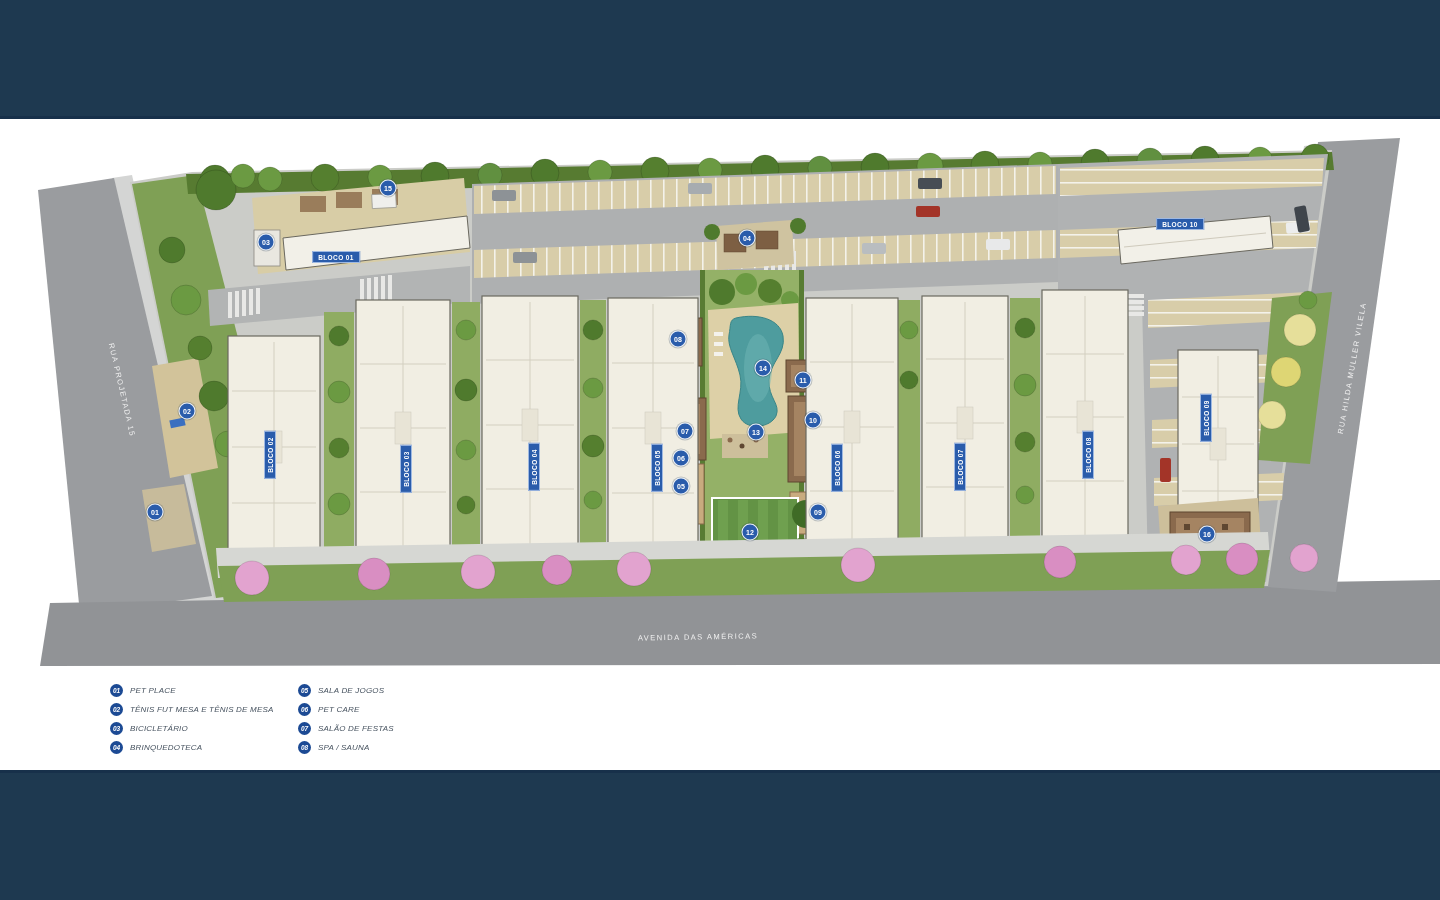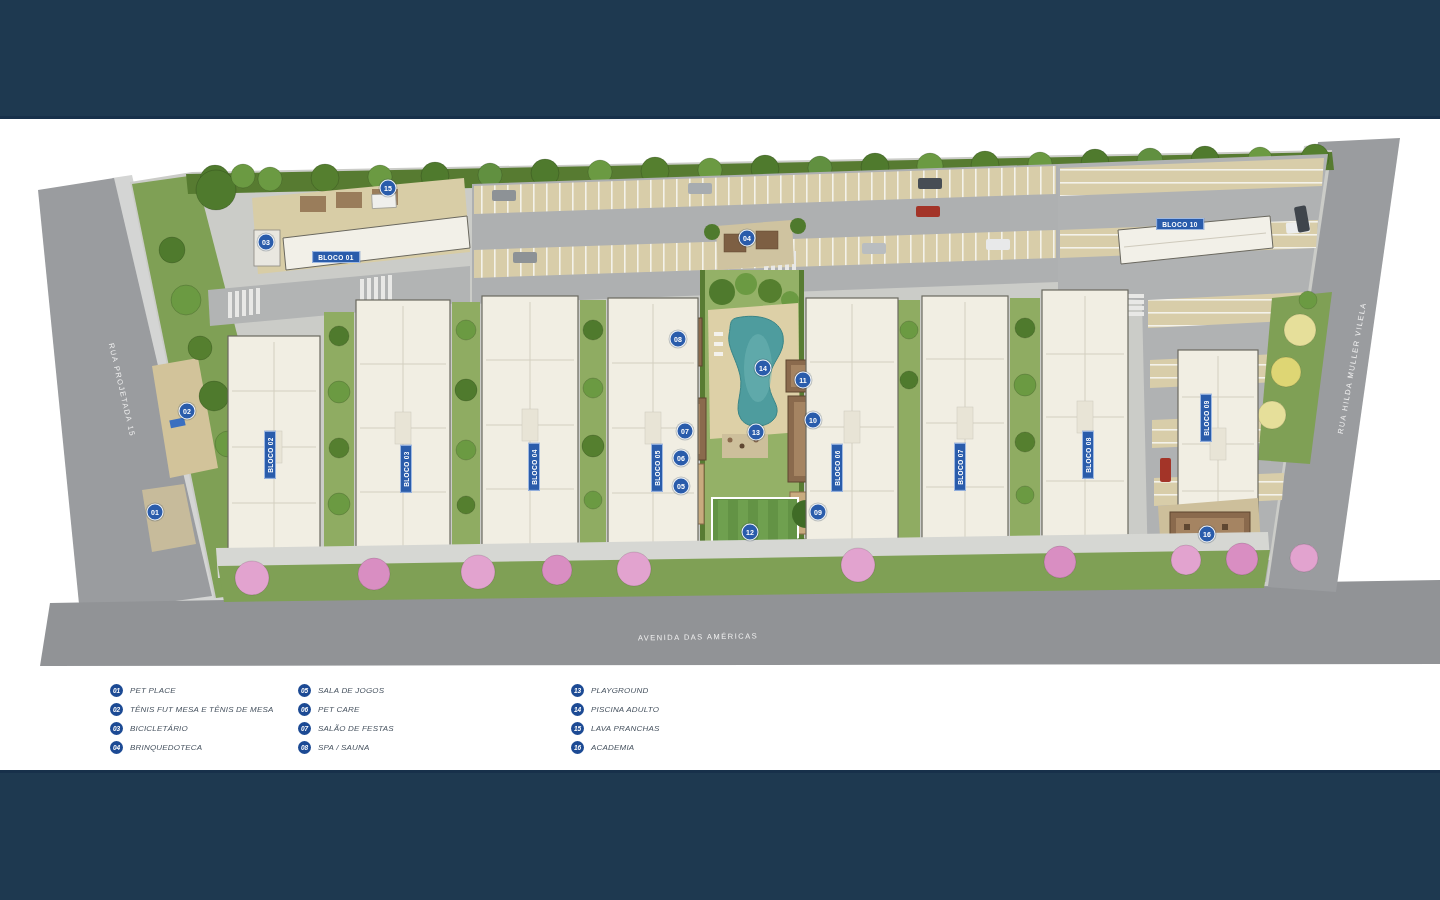--- a/index.html
+++ b/index.html
@@ -377,34 +377,16 @@
         </div>
       <div class="litem">
         <span class="lnum">07</span>
         <span class="llabel">SALÃO DE FESTAS</span>
         </div>
       <div class="litem">
         <span class="lnum">08</span>
         <span class="llabel">SPA / SAUNA</span>
         </div>
     </div>
-    <div class="lcol" style="left:461px;">
-      <div class="litem">
-        <span class="lnum">13</span>
-        <span class="llabel">PLAYGROUND</span>
-        </div>
-      <div class="litem">
-        <span class="lnum">14</span>
-        <span class="llabel">PISCINA ADULTO</span>
-        </div>
-      <div class="litem">
-        <span class="lnum">15</span>
-        <span class="llabel">LAVA PRANCHAS</span>
-        </div>
-      <div class="litem">
-        <span class="lnum">16</span>
-        <span class="llabel">ACADEMIA</span>
-        </div>
-    </div>
   </div>
 
   <div class="band bottom"></div>
 </div>
 
 </body></html>

